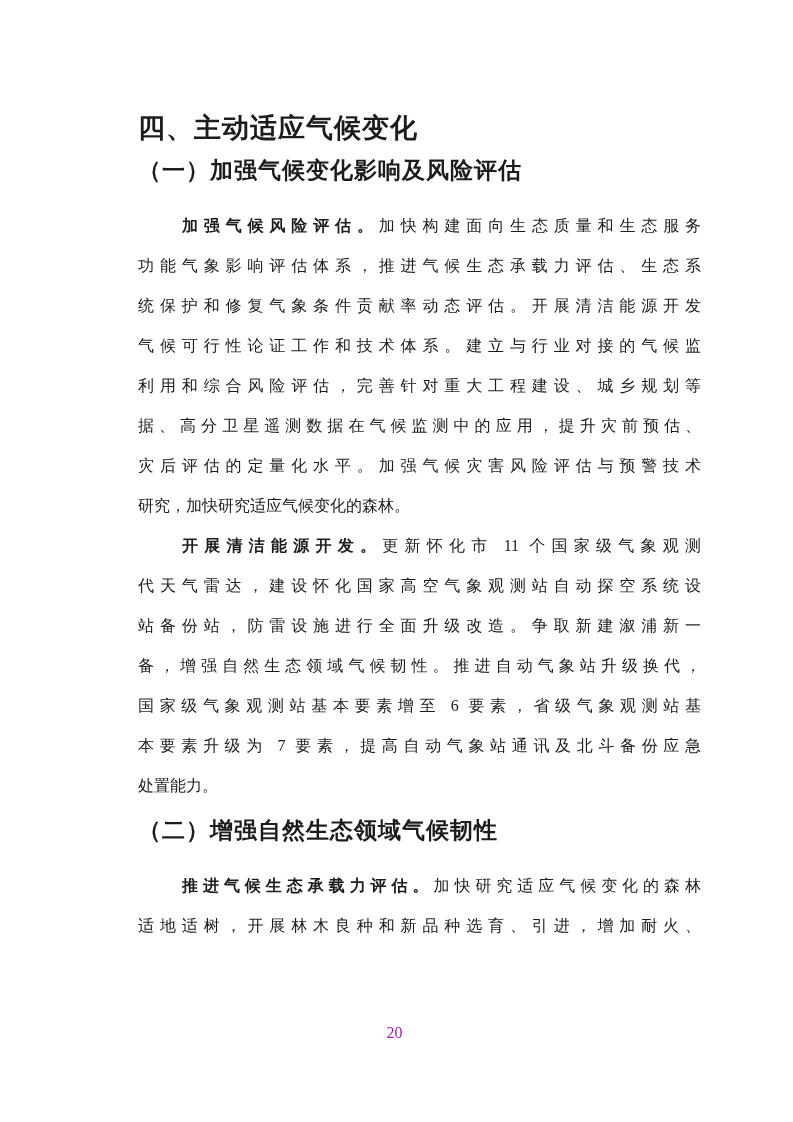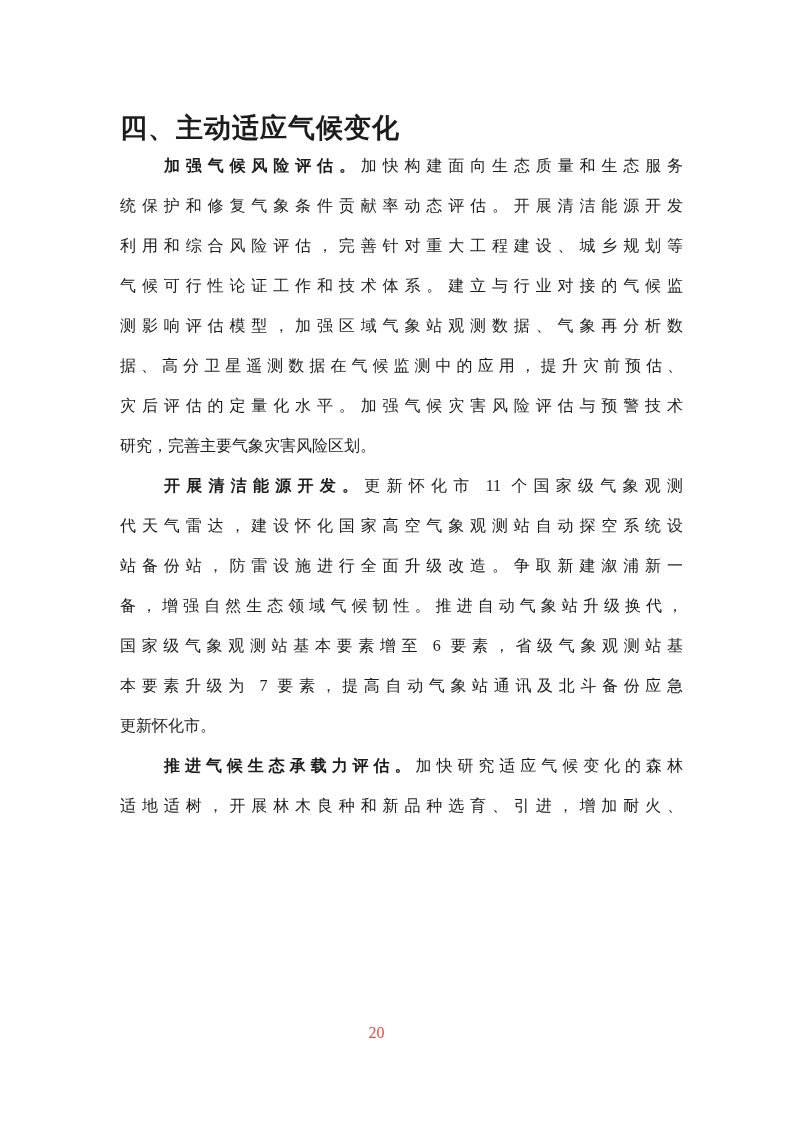--- a/index.html
+++ b/index.html
@@ -9,20 +9,21 @@
   }
   .page {
     position: relative;
     width: 753px;
     height: 1122px;
     box-sizing: border-box;
     padding: 110px 70px 0 120px;
     background: #ffffff;
     color: #1c1c1c;
     overflow: hidden;
+    margin-left: 18px;
   }
   .chapter-heading {
     font-family: "Liberation Sans", "DejaVu Sans", sans-serif;
     font-size: 27px;
     font-weight: 700;
     line-height: 36px;
     letter-spacing: 1px;
     margin: 0;
   }
   .section-heading {
@@ -54,49 +55,51 @@
     font-weight: 700;
   }
   .page-number {
     position: absolute;
     top: 1024px;
     left: 0;
     width: 100%;
     text-align: center;
     font-family: "Liberation Serif", "DejaVu Serif", serif;
     font-size: 16px;
-    color: #ef4444;
+    color: #a21caf;
   }
 </style>
 </head>
 <body>
 
 <div class="page">
   <h1 class="chapter-heading">四、主动适应气候变化</h1>
 
   <div id="sections">
+      <h2 class="section-heading">（一）加强气候变化影响及风险评估</h2>
       <div class="para">
         <div class="line indent"><span class="lead">加强气候风险评估。</span><span>加快构建面向生态质量和生态服务</span></div>
+        <div class="line"><span>功能气象影响评估体系，推进气候生态承载力评估、生态系</span></div>
         <div class="line"><span>统保护和修复气象条件贡献率动态评估。开展清洁能源开发</span></div>
+        <div class="line"><span>气候可行性论证工作和技术体系。建立与行业对接的气候监</span></div>
         <div class="line"><span>利用和综合风险评估，完善针对重大工程建设、城乡规划等</span></div>
-        <div class="line"><span>气候可行性论证工作和技术体系。建立与行业对接的气候监</span></div>
-        <div class="line"><span>测影响评估模型，加强区域气象站观测数据、气象再分析数</span></div>
         <div class="line"><span>据、高分卫星遥测数据在气候监测中的应用，提升灾前预估、</span></div>
         <div class="line"><span>灾后评估的定量化水平。加强气候灾害风险评估与预警技术</span></div>
-        <div class="line last"><span>研究，完善主要气象灾害风险区划。</span></div>
+        <div class="line last"><span>研究，加快研究适应气候变化的森林。</span></div>
       </div>
       <div class="para">
         <div class="line indent"><span class="lead">开展清洁能源开发。</span><span>更新怀化市 11 个国家级气象观测</span></div>
         <div class="line"><span>代天气雷达，建设怀化国家高空气象观测站自动探空系统设</span></div>
         <div class="line"><span>站备份站，防雷设施进行全面升级改造。争取新建溆浦新一</span></div>
         <div class="line"><span>备，增强自然生态领域气候韧性。推进自动气象站升级换代，</span></div>
         <div class="line"><span>国家级气象观测站基本要素增至 6 要素，省级气象观测站基</span></div>
         <div class="line"><span>本要素升级为 7 要素，提高自动气象站通讯及北斗备份应急</span></div>
-        <div class="line last"><span>更新怀化市。</span></div>
+        <div class="line last"><span>处置能力。</span></div>
       </div>
+      <h2 class="section-heading">（二）增强自然生态领域气候韧性</h2>
       <div class="para">
         <div class="line indent"><span class="lead">推进气候生态承载力评估。</span><span>加快研究适应气候变化的森林</span></div>
         <div class="line"><span>适地适树，开展林木良种和新品种选育、引进，增加耐火、</span></div>
       </div>
     </div>
 
   <div class="page-number">20</div>
 </div>
 
 </body></html>

